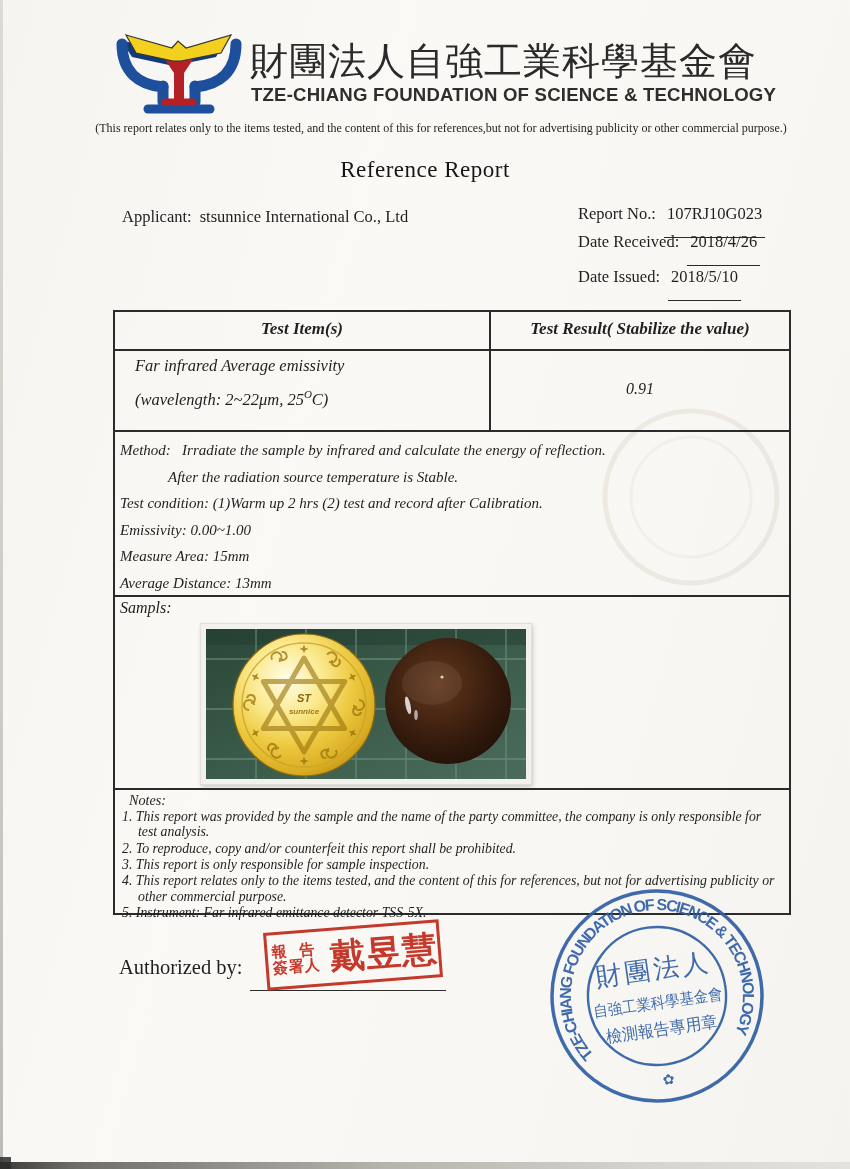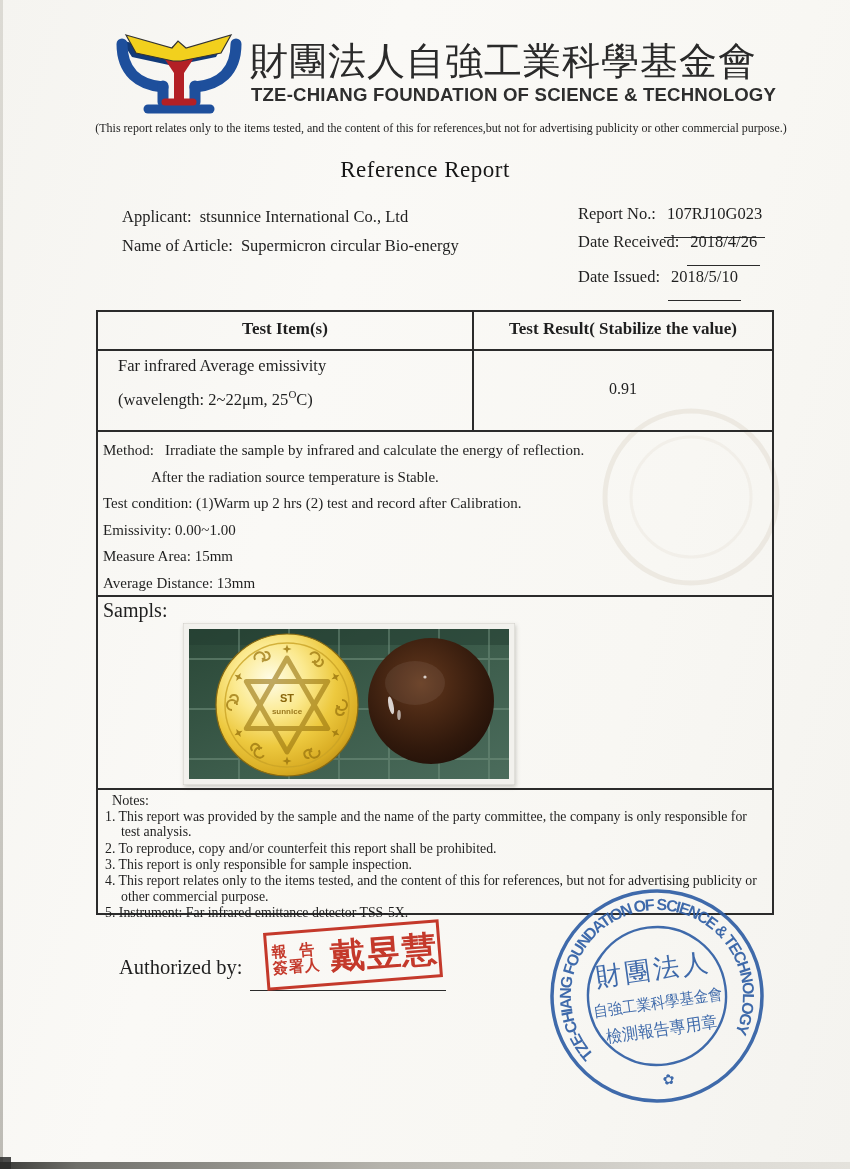--- a/index.html
+++ b/index.html
@@ -16,40 +16,40 @@
             font-family:"Liberation Sans", sans-serif; font-weight:bold; }
   .disclaimer { left:16px; top:121px; width:850px; text-align:center; font-size:12px; color:#242424; }
   .report-title { left:0; top:157px; width:850px; text-align:center; font-size:23px; letter-spacing:.5px; color:#161616; }
 
   
   .meta-line { font-size:16.5px; white-space:nowrap; }
   .meta-label { margin-right:8px; }
   .uline { border-bottom:1.4px solid #2b2b2b; padding:0 3px 14px 3px; }
 
   
-  .doc-box { left:96px; top:310px; width:678px; height:605px; border:2px solid #2b2b2b; box-sizing:border-box; background:transparent; }
+  .doc-box { left:113px; top:310px; width:678px; height:605px; border:2px solid #2b2b2b; box-sizing:border-box; background:transparent;font-style:italic; }
   .sec { position:absolute; left:0; right:0; box-sizing:border-box; }
   .sec-table  { top:0; height:120px; border-bottom:2px solid #2b2b2b; }
   .col-divider { position:absolute; left:374px; top:0; width:2px; height:118px; background:#2b2b2b; }
   .th { position:absolute; top:7px; font-size:17px; font-weight:bold; text-align:center; }
   .th-item { left:0; width:374px; }
   .th-result { left:376px; width:298px; }
   .th-rule { position:absolute; top:37px; left:0; right:0; height:2px; background:#2b2b2b; }
   .cell-item-l1 { position:absolute; left:20px; top:44px; font-size:16.5px; }
   .cell-item-l2 { position:absolute; left:20px; top:76px; font-size:16.5px; }
   .cell-item-l2 sup { font-size:11px; }
   .cell-result { position:absolute; left:376px; top:38px; width:298px; height:78px;
                  display:flex; align-items:center; justify-content:center; font-size:16px; }
 
   .sec-method { top:120px; height:165px; border-bottom:2px solid #2b2b2b; padding:5px 8px 0 5px; }
   .m-line { font-size:15px; line-height:26.5px; white-space:pre-wrap; }
   .indent-1 { padding-left:48px; }
 
   .sec-samples { top:285px; height:193px; border-bottom:2px solid #2b2b2b; }
-  .samples-label { position:absolute; left:5px; top:2px; font-size:20px; }
+  .samples-label { position:absolute; left:5px; top:2px; font-size:16px; }
   .sample-photo { position:absolute; left:85px; top:26px; width:332px; height:162px;
                   box-shadow:1px 2px 4px rgba(70,70,60,.25); }
 
   .sec-notes { top:478px; bottom:0; padding:2px 10px 0 5px; }
   .notes-title { font-size:14.2px; margin-left:9px; line-height:16px; }
   .note-item { font-size:13.8px; line-height:15.8px; padding-left:18px; text-indent:-16px; margin-top:.5px; }
 
   
   .authorized { left:119px; top:956px; font-size:20.5px; }
   .sig-line { left:250px; top:990px; width:196px; height:0; border-top:1.6px solid #2b2b2b; }
@@ -100,23 +100,20 @@
     <polygon points="14,9 60,22 66,15 74,22 119,9 109,27 69,35 61,35 24,27" fill="#f2d01d" stroke="#333333" stroke-width="1.2"></polygon>
   </svg>
 
   <div class="abs org-zh">財團法人自強工業科學基金會</div>
   <div class="abs org-en">TZE-CHIANG FOUNDATION OF SCIENCE &amp; TECHNOLOGY</div>
   <div class="abs disclaimer">(This report relates only to the items tested, and the content of this for references,but not for advertising publicity or other commercial purpose.)</div>
   <div class="abs report-title">Reference Report</div>
 
   <div class="abs meta-line" style="left:122px; top:207px;">
     <span class="meta-label">Applicant:</span><span>stsunnice International Co., Ltd</span>
-  </div>
-  <div class="abs meta-line" style="left:122px; top:236px;">
-    <span class="meta-label">Name of Article:</span><span>Supermicron circular Bio-energy</span>
   </div>
 
   <div class="abs meta-line" style="left:578px; top:204px;">
     <span class="meta-label">Report No.:</span><span class="uline">107RJ10G023</span>
   </div>
   <div class="abs meta-line" style="left:578px; top:232px;">
     <span class="meta-label">Date Received:</span><span class="uline">2018/4/26</span>
   </div>
   <div class="abs meta-line" style="left:578px; top:267px;">
     <span class="meta-label">Date Issued:</span><span class="uline">2018/5/10</span>

